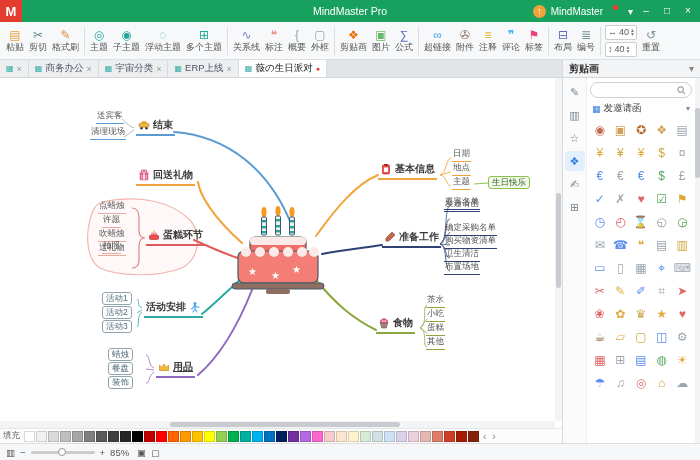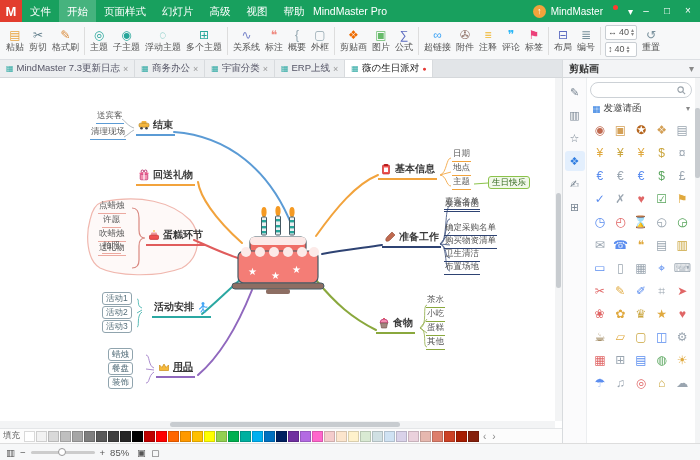--- a/index.html
+++ b/index.html
@@ -98,29 +98,20 @@
   .sthumb{position:absolute;left:27px;top:-3px;width:8px;height:8px;border-radius:50%;background:#fff;border:1px solid #999;}
   .zoompct{min-width:22px;}
 </style>
 </head>
 <body>
 
 <div class="window">
 
   <div class="titlebar">
     <div class="logo">M</div>
-    <div class="menus">
-        <div class="menu">文件</div>
-        <div class="menu active">开始</div>
-        <div class="menu">页面样式</div>
-        <div class="menu">幻灯片</div>
-        <div class="menu">高级</div>
-        <div class="menu">视图</div>
-        <div class="menu">帮助</div>
-      </div>
     <div class="tb-title">MindMaster Pro</div>
     <div class="tb-right">
       <div class="upg">↑</div>
       <div class="acct">
         <span>MindMaster</span>
         <span class="badge"></span>
         <span>▾</span>
       </div>
       <div class="winbtn">–</div>
       <div class="winbtn">□</div>
@@ -254,21 +245,20 @@
     <div class="rbtn">
       <span class="ic" style="color:#78909c">↺</span>
       <span class="lb">重置</span>
     </div>
   </div>
 
   <div class="midband">
     <div class="tabstrip">
         <div class="tab">
           <span class="ticon">▦</span>
-          <span class="tlabel">MindMaster 7.3更新日志</span>
           <span class="tclose">×</span>
         </div>
         <div class="tab">
           <span class="ticon">▦</span>
           <span class="tlabel">商务办公</span>
           <span class="tclose">×</span>
         </div>
         <div class="tab">
           <span class="ticon">▦</span>
           <span class="tlabel">宇宙分类</span>
@@ -415,21 +405,21 @@
               <line x1="6" y1="1" x2="6" y2="3" stroke="#fbc02d" stroke-width="1.2"></line>
               <rect x="3" y="3.5" width="6" height="3" rx="1" fill="#ef9a9a"></rect>
               <rect x="1.5" y="6.2" width="9" height="4.2" rx="1" fill="#ef5350" stroke="#b71c1c" stroke-width=".6"></rect>
             </svg>
           <span>蛋糕环节</span>
         </div>
 
         <div class="mnode boxleaf" style="left:102px;top:214px">活动1</div>
         <div class="mnode boxleaf" style="left:102px;top:228px">活动2</div>
         <div class="mnode boxleaf" style="left:102px;top:242px">活动3</div>
-        <div class="mnode topic u-teal" style="left:152px;top:222px">
+        <div class="mnode topic u-teal" style="left:144px;top:222px">
           <span>活动安排</span>
           <svg width="12" height="12" viewBox="0 0 12 12">
               <circle cx="6" cy="2.4" r="1.5" fill="#42a5f5"></circle>
               <path d="M6,4 C5,6 4,7 2.5,8 M6,4 C7,6 8.5,6.5 10,6 M6,4 L6,8 M6,8 L4,11 M6,8 L8,11" fill="none" stroke="#42a5f5" stroke-width="1.1" stroke-linecap="round"></path>
             </svg>
         </div>
 
         <div class="mnode boxleaf" style="left:108px;top:270px">蜡烛</div>
         <div class="mnode boxleaf" style="left:108px;top:284px">餐盘</div>
         <div class="mnode boxleaf" style="left:108px;top:298px">装饰</div>

